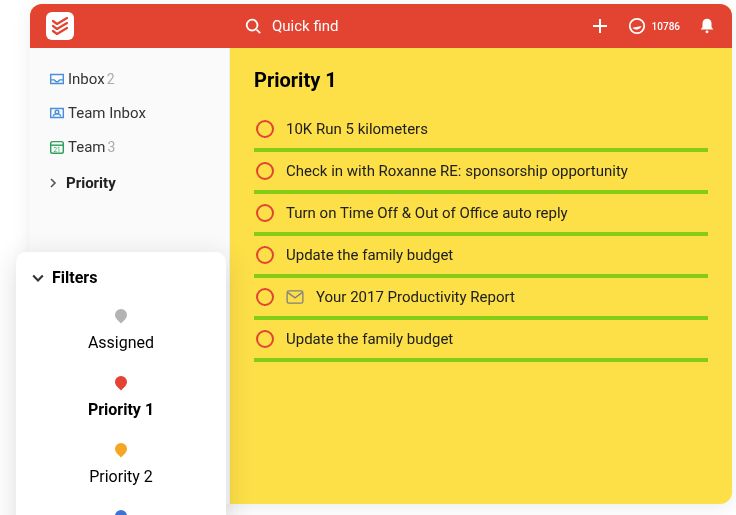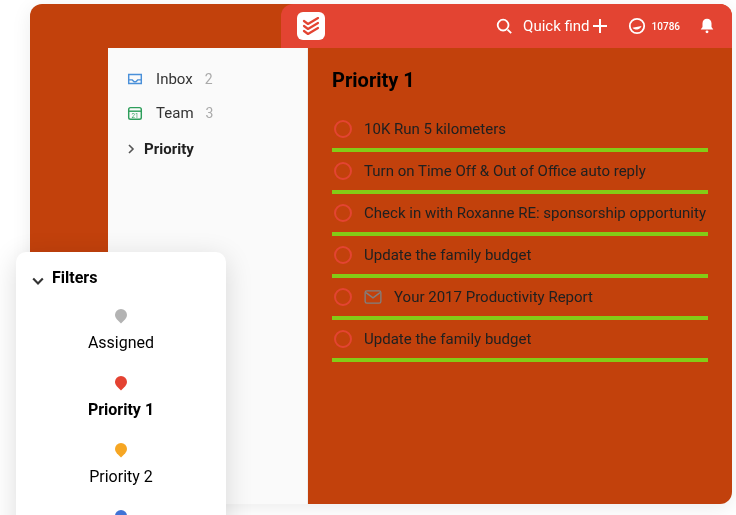--- a/index.html
+++ b/index.html
@@ -11,24 +11,23 @@
     overflow: hidden;
     position: relative;
   }
   .app {
     position: absolute;
     top: 4px; left: 30px;
     width: 702px; height: 500px;
     border-radius: 12px;
     overflow: visible;
     box-shadow: 0 4px 20px rgba(0,0,0,0.08);
-    background: #c2410c;
+    background: #fde047;
     display: flex;
     flex-direction: column;
-    align-items: flex-end;
   }
   
   .topbar {
     height: 44px;
     background: #e34432;
     display: flex;
     align-items: center;
     padding: 0 16px;
     color: #fff;
     border-radius: 12px 12px 0 0;
@@ -55,21 +54,21 @@
   .karma { display:flex; align-items:center; gap:6px; font-size:10px; font-weight:500;}
   
   .body { flex:1; display:flex; min-height:0; }
   .sidebar {
     width: 200px;
     background: #fafafa;
     border-right: 1px solid #eee;
     padding-top: 14px;
   }
   .side-item {
-    display:flex; align-items:center; gap:12px;
+    display:flex; align-items:center; gap:2px;
     padding: 8px 18px;
     font-size: 15px;
     color: #333;
     cursor: pointer;
   }
   .side-item .count { color:#aaa; font-size:14px; }
   .side-icon { width:18px; height:18px; display:flex; align-items:center; justify-content:center; color:#808080;}
   .section-head {
     display:flex; align-items:center; gap:8px;
     padding: 10px 18px 8px 18px;
@@ -81,21 +80,21 @@
     left: 16px;
     top: 252px;
     width: 210px;
     background: #fff;
     border-radius: 10px;
     box-shadow: 0 6px 28px rgba(0,0,0,0.14);
     padding: 6px 0 2px 0;
     z-index: 50;
   }
   .filters-head {
-    display:flex; align-items:flex-end; gap:8px;
+    display:flex; align-items:center; gap:8px;
     padding: 10px 16px;
     font-size:16px; font-weight:700;
   }
   .filter-item {
     display:flex; align-items:center; gap:12px;
     padding: 12px 16px;
     font-size:16px;
     cursor:pointer;
     flex-direction:column;
   }
@@ -173,20 +172,30 @@
         <span class="side-icon">
           <svg width="18" height="18" viewBox="0 0 20 20" fill="none" stroke="#4a90d9" stroke-width="1.6">
             <path d="M3 5 H17 V15 H3 Z"></path>
               <path d="M3 11 H7 L9 13 H11 L13 11 H17"></path>
           </svg>
         </span>
         <span>Inbox</span>
         <span class="count">2</span>
       </div>
 
+      <div class="side-item">
+        <span class="side-icon">
+          <svg width="18" height="18" viewBox="0 0 20 20" fill="none" stroke="#4a90d9" stroke-width="1.6">
+            <path d="M3 5 H17 V15 H3 Z"></path>
+              <circle cx="10" cy="9" r="2"></circle>
+              <path d="M6 14 C6 12 8 11 10 11 C12 11 14 12 14 14"></path>
+          </svg>
+        </span>
+        <span>Team Inbox</span>
+      </div>
 
       <div class="side-item">
         <span class="side-icon">
           <svg width="18" height="18" viewBox="0 0 20 20" fill="none" stroke="#2e9e5b" stroke-width="1.6">
             <rect x="3" y="4" width="14" height="13" rx="2"></rect>
               <line x1="3" y1="8" x2="17" y2="8"></line>
             <text x="10" y="15" font-size="7" fill="#2e9e5b" stroke="none" text-anchor="middle">21</text>
           </svg>
         </span>
         <span>Team</span>
@@ -204,25 +213,25 @@
 
     <div class="main">
       <div class="page-title">Priority 1</div>
       <div id="task-list">
           <div class="task">
             <span class="circle"></span>
             <span>10K Run 5 kilometers</span>
           </div>
           <div class="task">
             <span class="circle"></span>
+            <span>Check in with Roxanne RE: sponsorship opportunity</span>
+          </div>
+          <div class="task">
+            <span class="circle"></span>
             <span>Turn on Time Off &amp; Out of Office auto reply</span>
-          </div>
-          <div class="task">
-            <span class="circle"></span>
-            <span>Check in with Roxanne RE: sponsorship opportunity</span>
           </div>
           <div class="task">
             <span class="circle"></span>
             <span>Update the family budget</span>
           </div>
           <div class="task">
             <span class="circle"></span>
             <svg width="18" height="14" viewBox="0 0 20 16" class="mail-icon">
               <rect x="1" y="1" width="18" height="14" rx="2" fill="none" stroke="#808080" stroke-width="1.5"></rect>
               <path d="M2 3 L10 9 L18 3" fill="none" stroke="#808080" stroke-width="1.5"></path>

